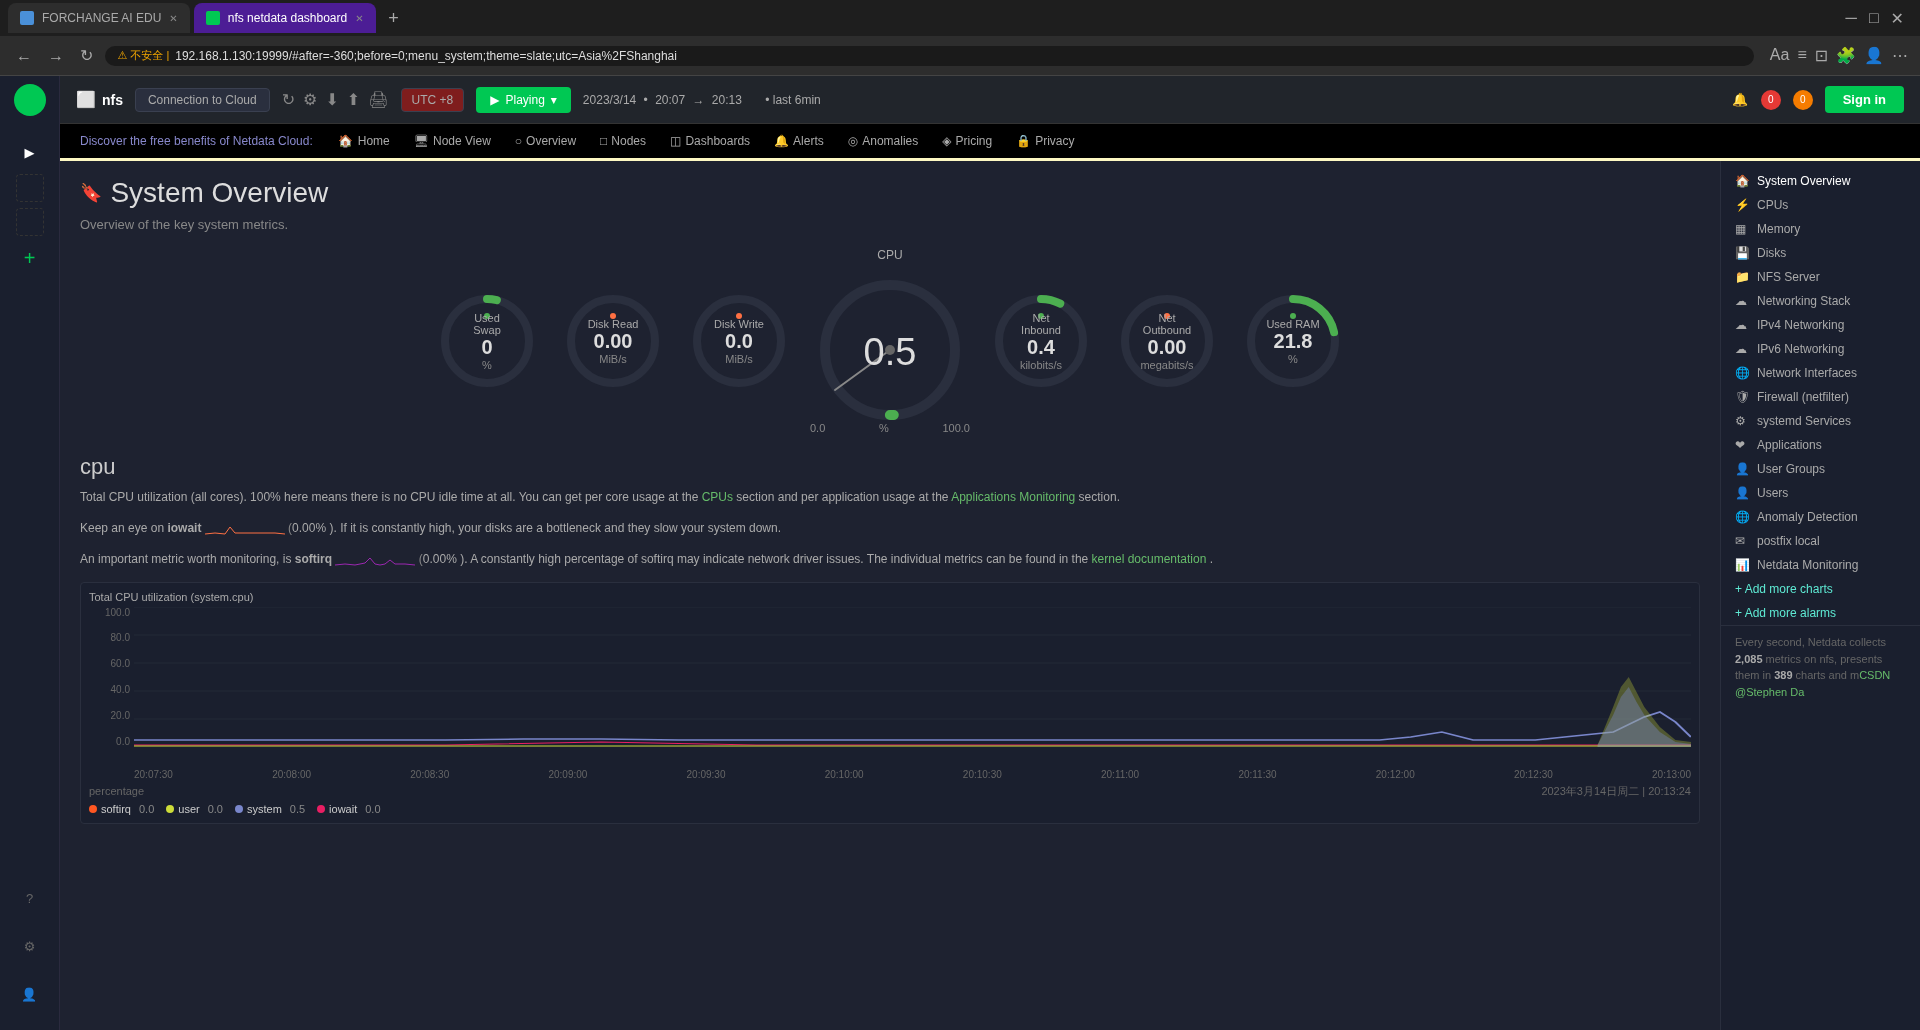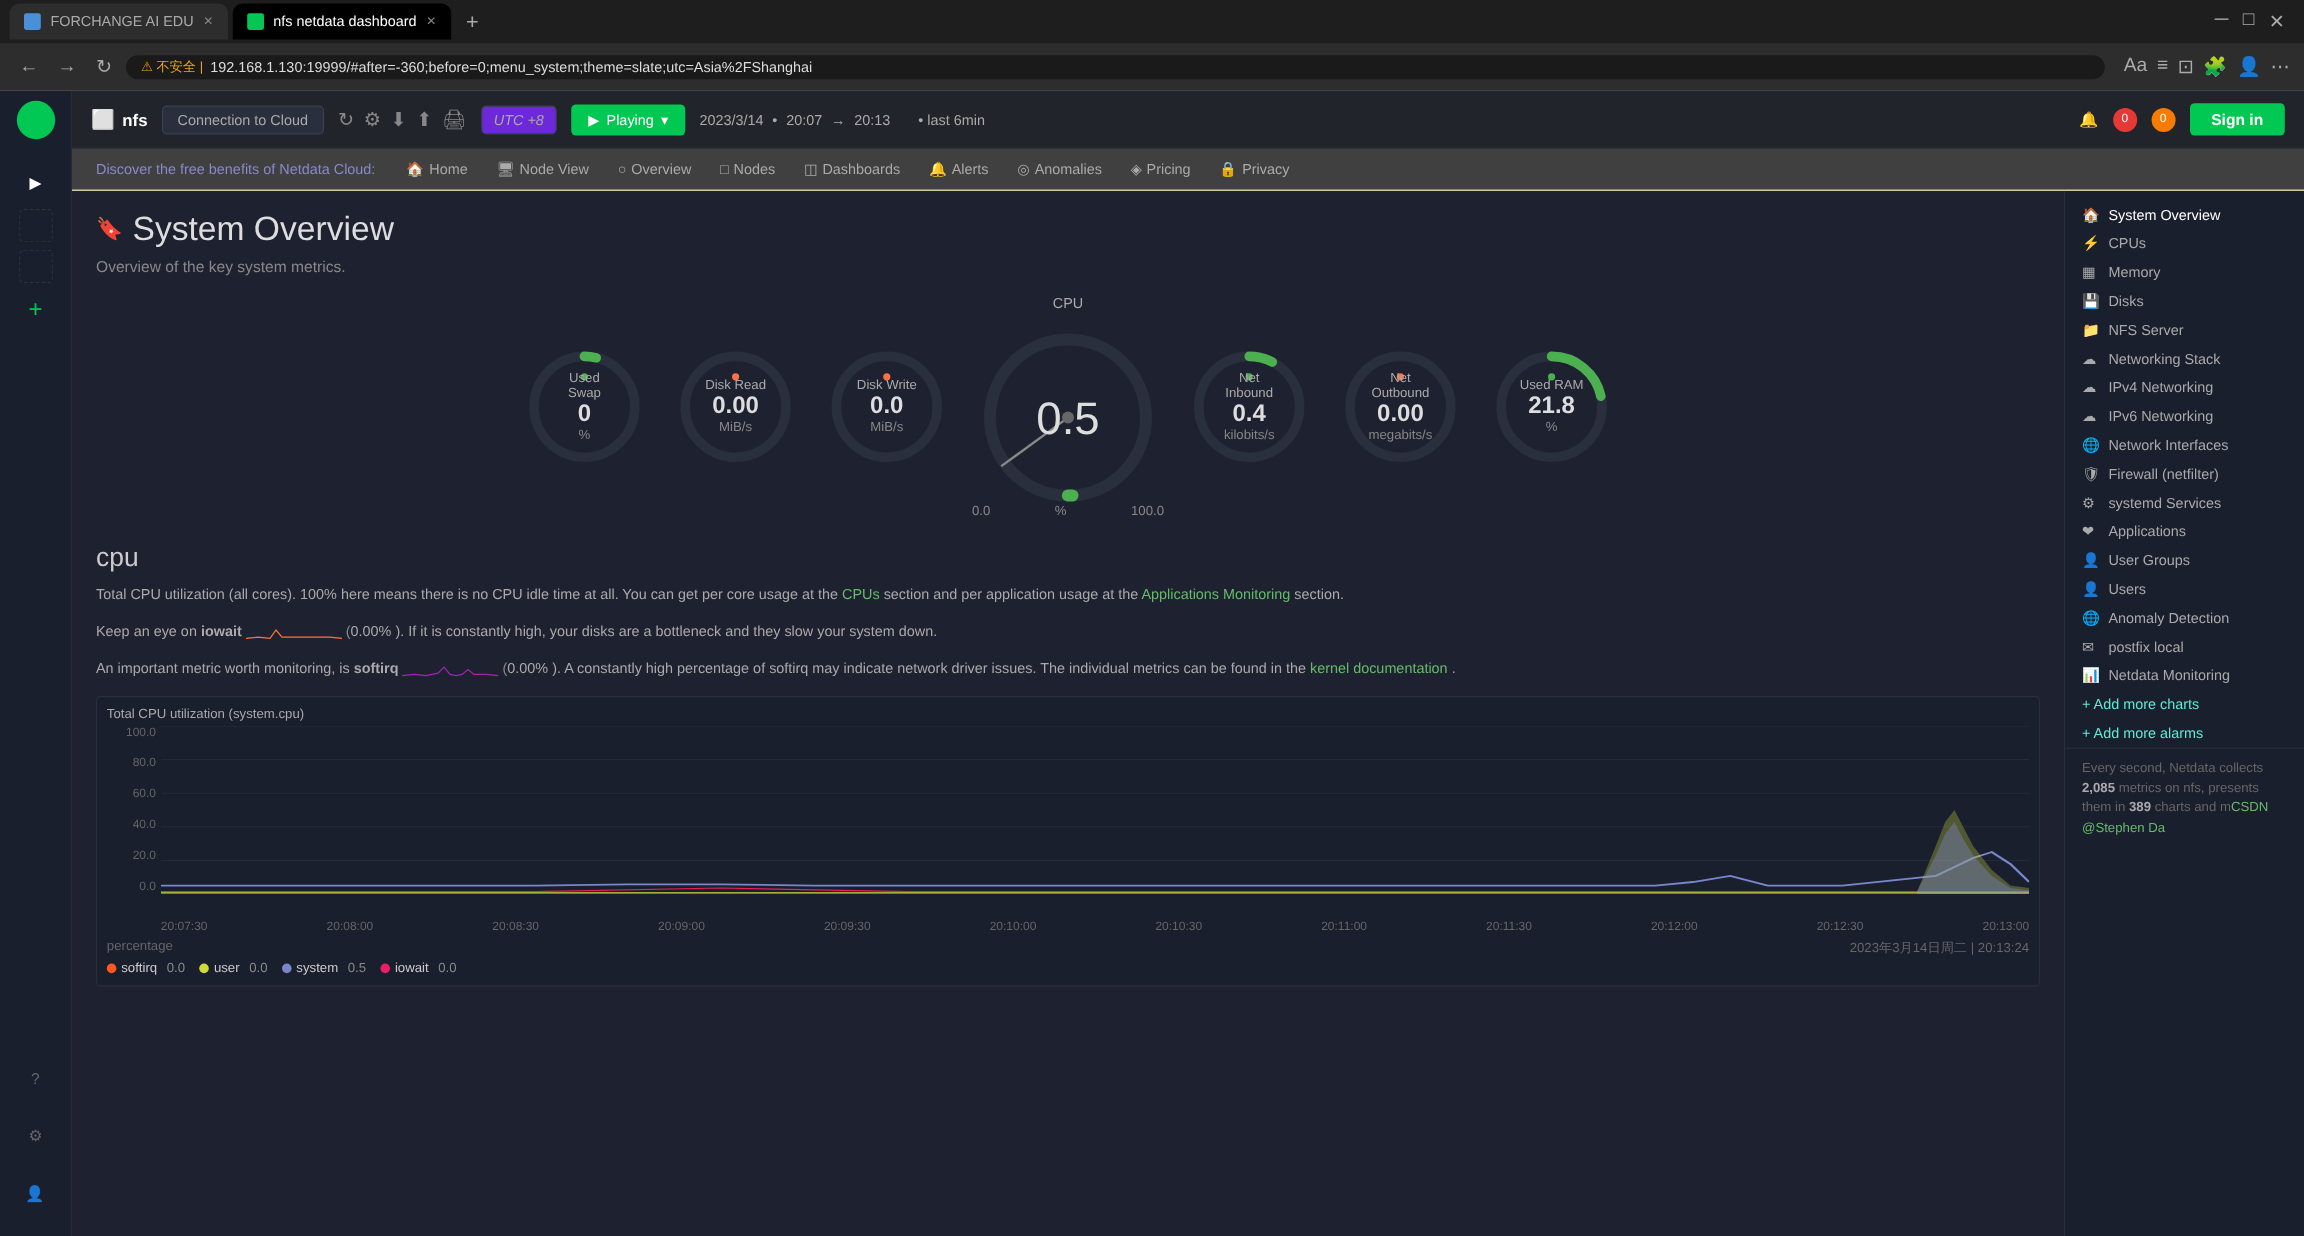--- a/index.html
+++ b/index.html
@@ -3,21 +3,21 @@
   <meta charset="utf-8">
   <style>
     * { box-sizing: border-box; margin: 0; padding: 0; }
     body { background: #1a1a2e; color: #ccc; font-family: 'Segoe UI', Arial, sans-serif; font-size: 13px; overflow: hidden; width: 1920px; height: 1030px; }
 
     
     .browser-chrome { background: #2d2d2d; width: 100%; }
     .tab-bar { display: flex; align-items: center; height: 36px; background: #1e1e1e; padding: 0 8px; gap: 4px; }
     .tab { display: flex; align-items: center; height: 30px; padding: 0 12px; border-radius: 8px 8px 0 0; font-size: 12px; gap: 8px; cursor: pointer; }
     .tab.inactive { background: #2d2d2d; color: #aaa; }
-    .tab.active { background: #000000; color: #fff; }
+    .tab.active { background: #4c1d95; color: #fff; }
     .tab-favicon { width: 14px; height: 14px; border-radius: 2px; }
     .tab-close { color: #888; font-size: 10px; cursor: pointer; }
     .new-tab-btn { width: 28px; height: 28px; display: flex; align-items: center; justify-content: center; color: #aaa; font-size: 18px; cursor: pointer; border-radius: 50%; }
     .window-controls { margin-left: auto; display: flex; gap: 12px; padding-right: 8px; }
     .win-ctrl { color: #aaa; font-size: 16px; cursor: pointer; }
 
     .address-bar { display: flex; align-items: center; height: 40px; background: #2d2d2d; padding: 0 12px; gap: 8px; border-bottom: 1px solid #444; }
     .nav-btn { color: #aaa; font-size: 16px; cursor: pointer; padding: 4px; }
     .url-box { flex: 1; background: #1a1a1a; border-radius: 20px; height: 20px; display: flex; align-items: center; padding: 0 12px; gap: 6px; font-size: 12px; color: #ccc; }
     .url-text { color: #ddd; font-size: 12px; }
@@ -38,29 +38,29 @@
     
     .main-area { flex: 1; display: flex; flex-direction: column; overflow: hidden; }
 
     
     .top-header { display: flex; align-items: center; background: #21252b; height: 48px; padding: 0 16px; gap: 12px; border-bottom: 1px solid #333; flex-shrink: 0; }
     .node-label { display: flex; align-items: center; gap: 6px; font-size: 14px; font-weight: 600; color: #fff; }
     .node-icon { font-size: 16px; }
     .cloud-btn { background: #2a2f3e; border: 1px solid #3a4050; color: #aaa; padding: 4px 12px; border-radius: 4px; font-size: 12px; cursor: pointer; }
     .header-icons { display: flex; gap: 8px; color: #888; }
     .header-icon { cursor: pointer; font-size: 16px; }
-    .timezone-btn { background: #6d28d9; border: 1px solid #3a4050; color: #aaa; padding: 4px 10px; border-radius: 4px; font-size: 12px; cursor: pointer; font-style: italic; }
+    .timezone-btn { background: #7f1d1d; border: 1px solid #3a4050; color: #aaa; padding: 4px 10px; border-radius: 4px; font-size: 12px; cursor: pointer; }
     .play-btn { background: #00c853; color: #fff; border: none; padding: 6px 14px; border-radius: 4px; font-size: 12px; cursor: pointer; display: flex; align-items: center; gap: 6px; }
     .time-range { color: #aaa; font-size: 12px; }
     .header-right { margin-left: auto; display: flex; align-items: center; gap: 12px; }
     .notif-btn { position: relative; cursor: pointer; color: #888; }
     .sign-in-btn { background: #00c853; color: #fff; border: none; padding: 6px 18px; border-radius: 4px; font-size: 13px; cursor: pointer; font-weight: 600; }
 
     
-    .netdata-banner { background: #404040; padding: 6px 20px; display: flex; align-items: center; gap: 16px; border-bottom: 1px solid #fef9c3; font-size: 12px; color: #aaa; flex-shrink: 0; }
+    .netdata-banner { background: #000000; padding: 6px 20px; display: flex; align-items: center; gap: 16px; border-bottom: 3px solid #fef9c3; font-size: 12px; color: #aaa; flex-shrink: 0; }
     .banner-label { color: #88c; }
     .nav-tabs { display: flex; gap: 4px; }
     .nav-tab { display: flex; align-items: center; gap: 4px; padding: 4px 10px; border-radius: 4px; cursor: pointer; color: #aaa; font-size: 12px; }
 
     
     .content-area { flex: 1; display: flex; overflow: hidden; }
     .main-content { flex: 1; overflow-y: auto; padding: 16px 20px; background: #1e2230; }
     .main-content::-webkit-scrollbar { width: 6px; }
     .main-content::-webkit-scrollbar-track { background: #1a1a2e; }
     .main-content::-webkit-scrollbar-thumb { background: #444; border-radius: 3px; }

